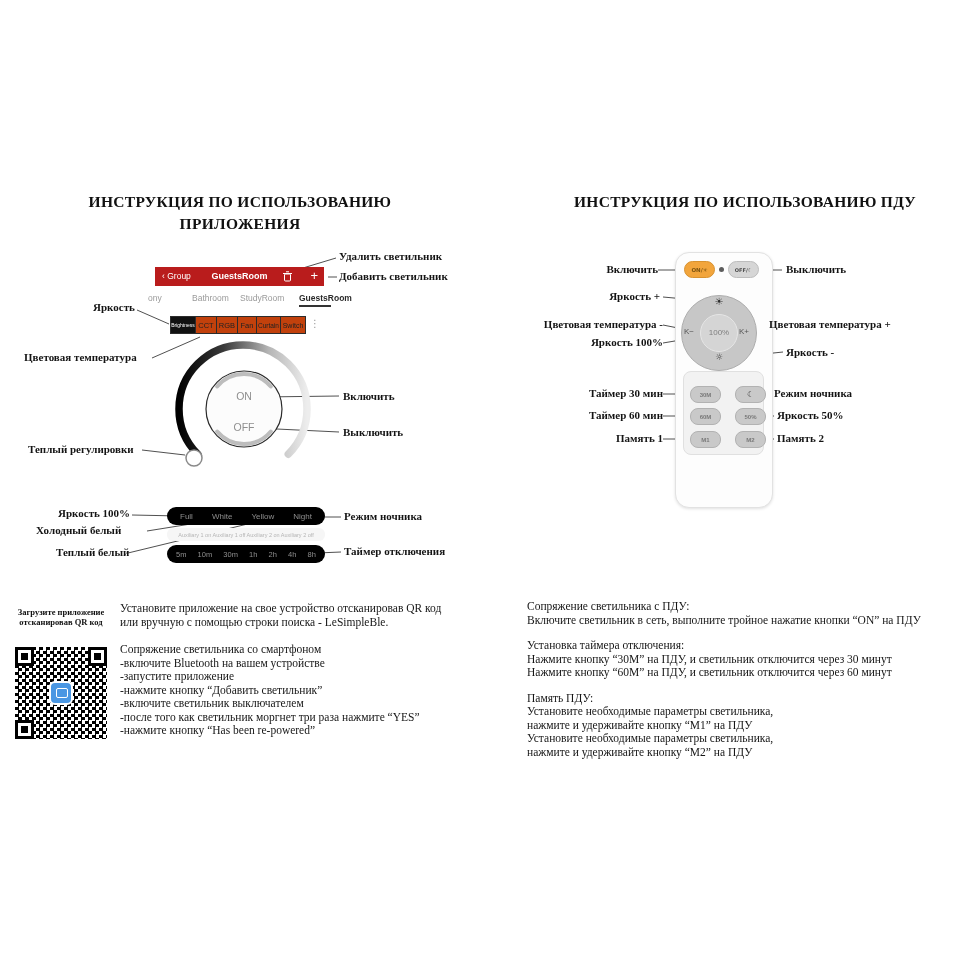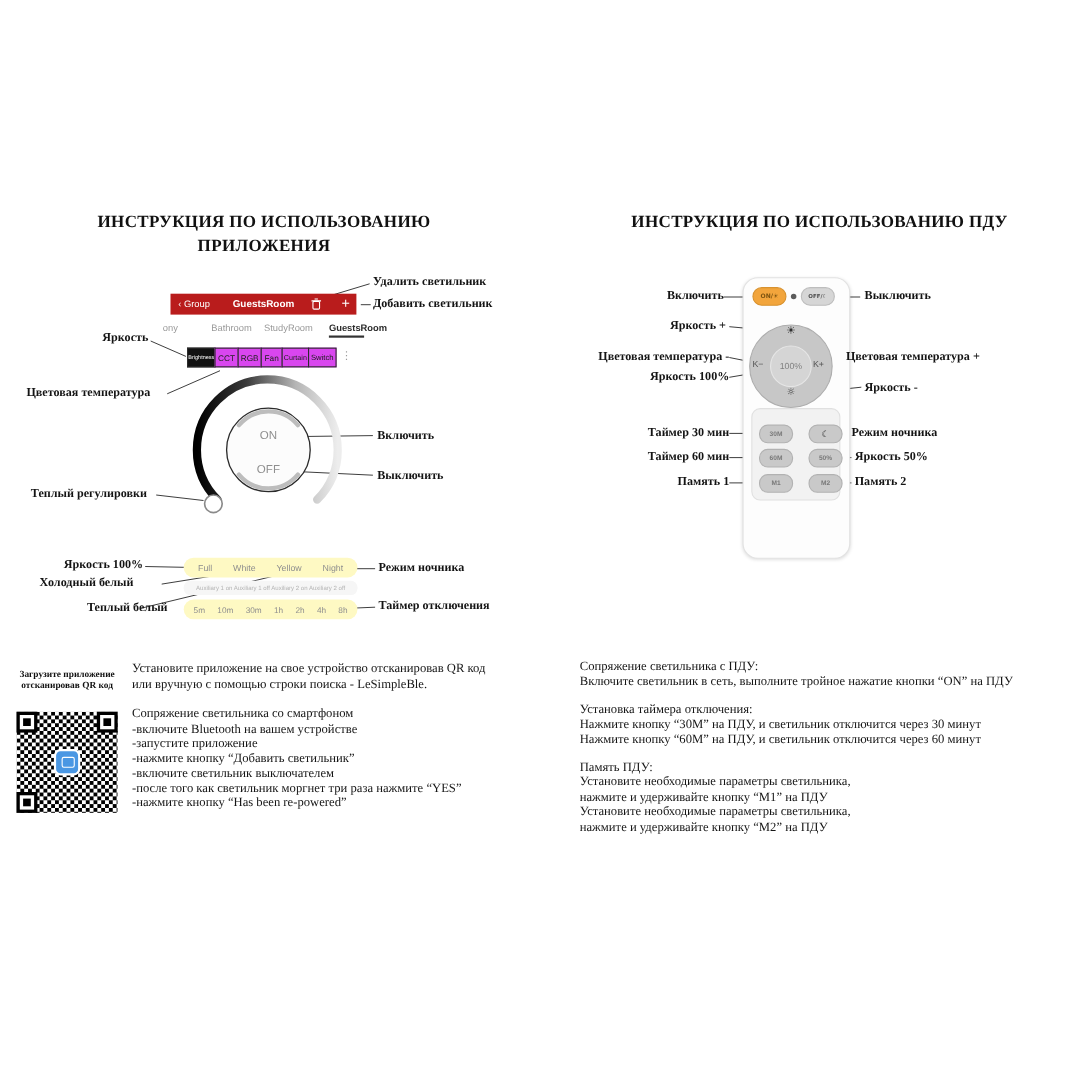--- a/index.html
+++ b/index.html
@@ -10,22 +10,22 @@
   .lbl{font-size:11px;font-weight:700;white-space:nowrap;color:#141414;}
   .body-line{font-size:11.5px;color:#161616;white-space:nowrap;line-height:13.5px;}
   .sans{font-family:"Liberation Sans","DejaVu Sans",sans-serif;}
   .icons{font-family:"DejaVu Sans","Liberation Sans",sans-serif;}
   svg.overlay{position:absolute;left:0;top:0;pointer-events:none;}
   
   .navbar{left:155px;top:267px;width:169px;height:19px;background:#b91c1c;color:#fff;}
   .roomtab{font-size:8.5px;color:#9a9a9a;white-space:nowrap;}
   .roomtab.active{color:#2b2b2b;font-weight:700;}
   .modetab{box-sizing:border-box;border:1px solid #2c2c2c;height:18px;display:flex;align-items:center;justify-content:center;
-           font-size:7.5px;color:#222;background:#d946ef;white-space:nowrap;}
-  .pill{background:#fef9c3;border-radius:9px;display:flex;align-items:center;color:#8e8e8e;
+           font-size:7.5px;color:#222;background:#c2410c;white-space:nowrap;}
+  .pill{background:#000000;border-radius:9px;display:flex;align-items:center;color:#8e8e8e;
         font-size:8px;font-family:"Liberation Sans","DejaVu Sans",sans-serif;}
   
   .remote-body{left:675px;top:252px;width:96px;height:254px;background:#fdfdfd;border:1px solid #e2e2e2;
                border-radius:14px;box-shadow:0 1px 3px rgba(0,0,0,.12);}
   .rbtn{box-sizing:border-box;border-radius:9px;display:flex;align-items:center;justify-content:center;white-space:nowrap;}
   .oval{width:29px;height:15px;border-radius:8px;background:#c9c9c9;border:1px solid #b2b2b2;
         display:flex;align-items:center;justify-content:center;font-size:6px;font-weight:700;color:#787878;}
   
   .qr{left:15px;top:647px;width:92px;height:92px;background:
       conic-gradient(#000 90deg,#fff 90deg 180deg,#000 180deg 270deg,#fff 270deg);
@@ -138,21 +138,21 @@
 
   <span class="abs lbl" style="left:339px;top:250px;">Удалить светильник</span>
   <span class="abs lbl" style="left:339px;top:270px;">Добавить светильник</span>
   <span class="abs lbl" style="left:93px;top:301px;">Яркость</span>
   <span class="abs lbl" style="left:24px;top:351px;">Цветовая температура</span>
   <span class="abs lbl" style="left:343px;top:390px;">Включить</span>
   <span class="abs lbl" style="left:343px;top:426px;">Выключить</span>
   <span class="abs lbl" style="left:28px;top:443px;">Теплый регулировки</span>
   <span class="abs lbl" style="left:58px;top:507px;">Яркость 100%</span>
   <span class="abs lbl" style="left:36px;top:524px;">Холодный белый</span>
-  <span class="abs lbl" style="left:56px;top:546px;margin-left:23px;">Теплый белый</span>
+  <span class="abs lbl" style="left:56px;top:546px;">Теплый белый</span>
   <span class="abs lbl" style="left:344px;top:510px;">Режим ночника</span>
   <span class="abs lbl" style="left:344px;top:545px;">Таймер отключения</span>
 
   <div class="abs remote-body"></div>
   <div class="abs rbtn icons" style="left:684px;top:261px;width:31px;height:17px;background:#F2A53C;border:1px solid #d8922f;font-size:5.5px;font-weight:700;color:#7d5410;">ON/☀</div>
   <div class="abs" style="left:719px;top:267px;width:5px;height:5px;border-radius:50%;background:#5c5c5c;"></div>
   <div class="abs rbtn icons" style="left:728px;top:261px;width:31px;height:17px;background:#d6d6d6;border:1px solid #bdbdbd;font-size:5px;font-weight:700;color:#4c4c4c;">OFF/☾</div>
 
   <div class="abs" style="left:681px;top:295px;width:76px;height:76px;border-radius:50%;background:#c7c7c7;border:1px solid #adadad;box-sizing:border-box;"></div>
   <div class="abs" style="left:700px;top:314px;width:38px;height:38px;border-radius:50%;background:#d5d5d5;border:1px solid #e6e6e6;box-sizing:border-box;"></div>

